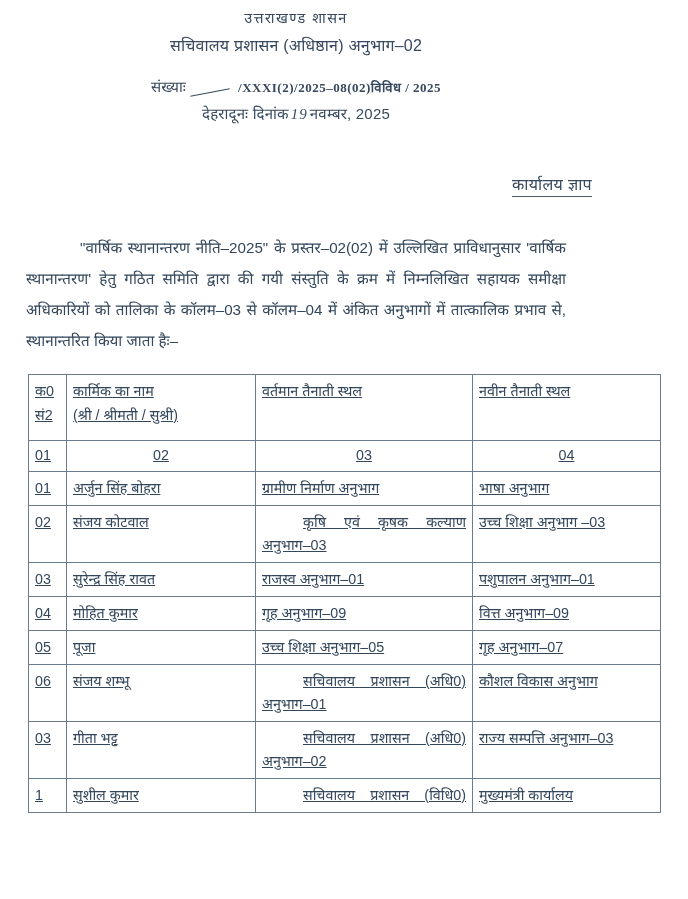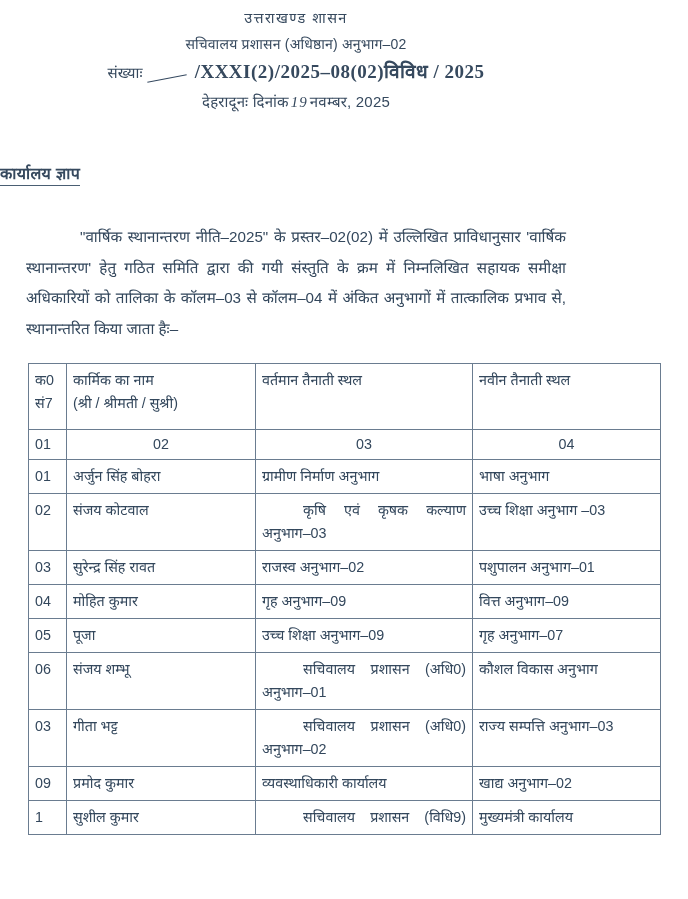--- a/index.html
+++ b/index.html
@@ -34,22 +34,22 @@
     line-height: 1.42;
     color: #36495e;
     letter-spacing: 0.2px;
   }
   .hdr-office {
     font-size: 14.5px;
     letter-spacing: 1.4px;
     margin-bottom: 6px;
   }
   .hdr-dept {
-    font-size: 14px;
-    margin-bottom: 5px;
+    font-size: 16px;
+    margin-bottom: 19px;
   }
 
   
   .hdr-number-row {
     font-size: 15px;
     margin-bottom: 5px;
     white-space: nowrap;
   }
   .num-label { }
   .num-blank {
@@ -65,40 +65,39 @@
     left: 4px;
     bottom: 2px;
     width: 40px;
     height: 0;
     border-top: 1.6px solid #34485f;
     transform: rotate(-11deg);
   }
   .num-roman {
     font-family: "Liberation Serif", "DejaVu Serif", serif;
     font-weight: bold;
-    font-size: 19px;
+    font-size: 13px;
     letter-spacing: 0.5px;
   }
 
   .hdr-date {
     font-size: 15px;
   }
   .date-hand {
     font-family: "Liberation Serif", "DejaVu Serif", serif;
     font-style: italic;
     font-size: 15px;
     letter-spacing: 1px;
     padding: 0 2px;
   }
 
   
   .doc-title-wrap {
-    text-align: left;
+    text-align: right;
     margin-top: 48px;
-    font-weight: bold;
   }
   .doc-title {
     display: inline-block;
     font-size: 16px;
     color: #36495e;
     border-bottom: 1.3px solid #4a5e73;
     padding-bottom: 1px;
     letter-spacing: 0.3px;
   }
 
@@ -125,20 +124,21 @@
   }
   table.memo td, table.memo th {
     border: 1px solid #6a7c90;
     vertical-align: top;
     padding: 5px 6px 4px 6px;
     font-size: 14.3px;
     line-height: 1.62;
     color: #33475c;
     font-weight: normal;
     text-align: left;
+    text-decoration: underline;
   }
   
   col.c1 { width: 38px; }
   col.c2 { width: 189px; }
   col.c3 { width: 217px; }
   col.c4 { width: 188px; }
 
   th.hd {
     height: 56px;
   }
@@ -199,21 +199,21 @@
       <colgroup>
         <col class="c1">
           <col class="c2">
           <col class="c3">
           <col class="c4">
       </colgroup>
       <thead>
         <tr>
           <th class="hd">
             <span class="hd-l1">क0</span>
-            <span class="hd-l2">सं7</span>
+            <span class="hd-l2">सं2</span>
           </th>
           <th class="hd">
             <span class="hd-l1">कार्मिक का नाम</span>
             <span class="hd-l2">(श्री / श्रीमती / सुश्री)</span>
           </th>
           <th class="hd">
             <span class="hd-l1">वर्तमान तैनाती स्थल</span>
             <span class="hd-l2"></span>
           </th>
           <th class="hd">
@@ -250,21 +250,21 @@
           </td>
           <td>
             <span class="ln">उच्च शिक्षा अनुभाग –03</span>
           </td>
         </tr>
 
         <tr class="r-1line">
           <td class="sn">03</td>
           <td>सुरेन्द्र सिंह रावत</td>
           <td class="just">
-            <span class="ln">राजस्व अनुभाग–02</span>
+            <span class="ln">राजस्व अनुभाग–01</span>
           </td>
           <td>
             <span class="ln">पशुपालन अनुभाग–01</span>
           </td>
         </tr>
 
         <tr class="r-1line">
           <td class="sn">04</td>
           <td>मोहित कुमार</td>
           <td class="just">
@@ -272,21 +272,21 @@
           </td>
           <td>
             <span class="ln">वित्त अनुभाग–09</span>
           </td>
         </tr>
 
         <tr class="r-1line">
           <td class="sn">05</td>
           <td>पूजा</td>
           <td class="just">
-            <span class="ln">उच्च शिक्षा अनुभाग–09</span>
+            <span class="ln">उच्च शिक्षा अनुभाग–05</span>
           </td>
           <td>
             <span class="ln">गृह अनुभाग–07</span>
           </td>
         </tr>
 
         <tr class="r-2line">
           <td class="sn">06</td>
           <td>संजय शम्भू</td>
           <td class="just">
@@ -304,36 +304,26 @@
           <td>गीता भट्ट</td>
           <td class="just">
             <span class="ln spread">सचिवालय प्रशासन (अधि0)</span>
             <span class="ln">अनुभाग–02</span>
           </td>
           <td>
             <span class="ln">राज्य सम्पत्ति अनुभाग–03</span>
           </td>
         </tr>
 
-        <tr class="r-1line">
-          <td class="sn">09</td>
-          <td>प्रमोद कुमार</td>
-          <td class="just">
-            <span class="ln">व्यवस्थाधिकारी कार्यालय</span>
-          </td>
-          <td>
-            <span class="ln">खाद्य अनुभाग–02</span>
-          </td>
-        </tr>
 
         <tr class="r-1line">
           <td class="sn">1</td>
           <td>सुशील कुमार</td>
           <td class="just">
-            <span class="ln spread">सचिवालय प्रशासन (विधि9)</span>
+            <span class="ln spread">सचिवालय प्रशासन (विधि0)</span>
           </td>
           <td>
             <span class="ln spread">मुख्यमंत्री कार्यालय</span>
           </td>
         </tr>
 
       </tbody>
     </table>
   </div>
 

